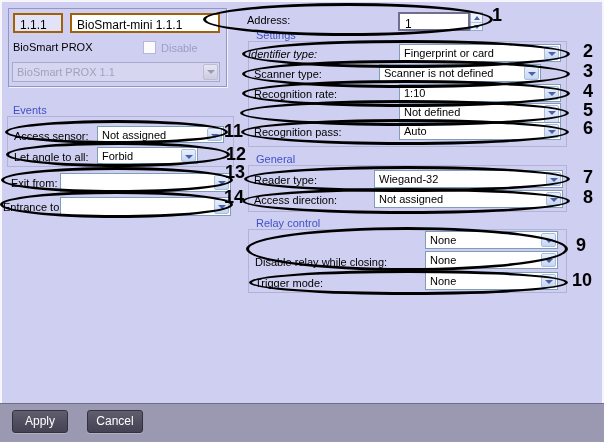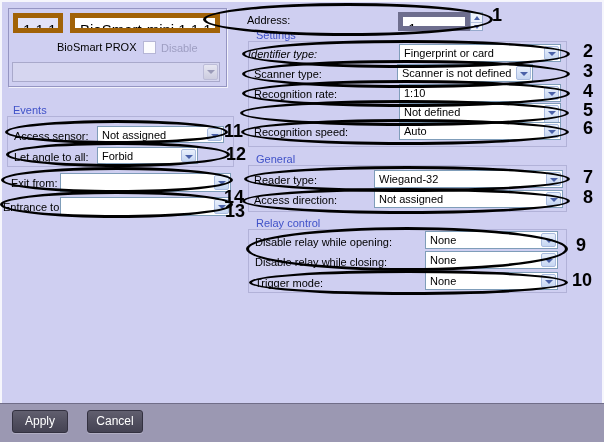--- a/index.html
+++ b/index.html
@@ -2,21 +2,21 @@
 <html><head>
 <meta charset="utf-8">
 <style>
   html,body{margin:0;padding:0;}
   body{font-family:"Liberation Sans","DejaVu Sans",sans-serif;}
   .page{position:relative;width:604px;height:442px;background:#cfcff1;overflow:hidden;}
   .lbl{position:absolute;font-size:11px;color:#000;white-space:nowrap;line-height:13px;}
   .gtitle{position:absolute;font-size:11px;color:#3f51c8;white-space:nowrap;line-height:13px;}
   .gbox{position:absolute;border:1px solid #b2b2d8;box-sizing:border-box;}
   .panel{position:absolute;border:1px solid #9595c2;box-shadow:1px 1px 0 #f2f2fb;box-sizing:border-box;}
-  .tfield{position:absolute;background:#fff;border:5px solid #a16207;font-size:15px;color:#000;
+  .tfield{position:absolute;background:#fff;border:2px solid #a16207;font-size:12px;color:#000;
           padding:3px 0 0 5px;box-sizing:border-box;white-space:nowrap;overflow:hidden;}
   .tfield.tinted{background:#e3e3f7;}
   .combo{position:absolute;background:#fff;border:1px solid #7f9db9;box-sizing:border-box;}
   .combo .val{position:absolute;left:4px;top:2px;font-size:11px;color:#000;white-space:nowrap;}
   .combo .btn{position:absolute;right:1px;top:1px;bottom:1px;width:15px;
               background:linear-gradient(180deg,#e9f0fc 0%,#c6d6f2 100%);
               border:1px solid #a9bbdf;border-radius:2px;box-sizing:border-box;}
   .combo .btn::after{content:"";position:absolute;left:3px;top:5px;width:0;height:0;
               border-left:4px solid transparent;border-right:4px solid transparent;
               border-top:4px solid #4a61a8;}
@@ -47,61 +47,62 @@
 
 <div class="page">
 
   <div class="edge" style="left:0;top:0;width:604px;height:2px;"></div>
   <div class="edge" style="left:0;top:0;width:2px;height:403px;"></div>
   <div class="edge" style="left:602px;top:0;width:2px;height:403px;"></div>
 
   <div class="panel" style="left:8px;top:8px;width:219px;height:79px;"></div>
   <div class="tfield tinted" style="left:13px;top:13px;width:50px;height:20px;">1.1.1</div>
   <div class="tfield" style="left:70px;top:13px;width:150px;height:20px;">BioSmart-mini 1.1.1</div>
-  <div class="lbl" style="left:13px;top:41px;margin-left:44px;">BioSmart PROX</div>
+  <div class="lbl" style="left:13px;top:41px;">BioSmart PROX</div>
   <div class="chk" style="left:143px;top:41px;"></div>
   <div class="lbl" style="left:161px;top:42px;color:#9e9ec2;">Disable</div>
   <div class="combo disabled" style="left:12px;top:62px;width:208px;height:20px;">
+    <span class="val" style="top:3px;">BioSmart PROX 1.1</span>
     <span class="btn"></span>
   </div>
 
   <div class="lbl" style="left:247px;top:14px;">Address:</div>
   <div class="tfield" style="left:398px;top:12px;width:72px;height:19px;border-color:#6e6e8e;">1</div>
   <div class="spin" style="left:470px;top:12px;height:19px;">
     <span class="up"></span>
     <span class="dn"></span>
   </div>
 
   <div class="gbox" style="left:248px;top:41px;width:319px;height:106px;"></div>
   <div class="gtitle" style="left:256px;top:29px;">Settings</div>
 
   <div class="lbl" style="left:248px;top:48px;font-style:italic;">Identifier type:</div>
   <div class="combo" style="left:399px;top:44px;width:162px;height:18px;">
     <span class="val">Fingerprint or card</span>
     <span class="btn"></span>
   </div>
 
   <div class="lbl" style="left:254px;top:68px;">Scanner type:</div>
-  <div class="combo" style="left:397px;top:64px;width:136px;height:18px;">
+  <div class="combo" style="left:379px;top:64px;width:162px;height:18px;">
     <span class="val">Scanner is not defined</span>
     <span class="btn"></span>
   </div>
 
   <div class="lbl" style="left:254px;top:88px;">Recognition rate:</div>
   <div class="combo" style="left:399px;top:84px;width:162px;height:18px;">
     <span class="val">1:10</span>
     <span class="btn"></span>
   </div>
 
   <div class="combo" style="left:399px;top:103px;width:162px;height:30px;">
     <span class="val">Not defined</span>
     <span class="btn"></span>
   </div>
 
-  <div class="lbl" style="left:254px;top:126px;">Recognition speed:</div>
+  <div class="lbl" style="left:254px;top:126px;">Recognition pass:</div>
   <div class="combo" style="left:399px;top:122px;width:162px;height:18px;">
     <span class="val">Auto</span>
     <span class="btn"></span>
   </div>
 
   <div class="gbox" style="left:248px;top:165px;width:319px;height:47px;"></div>
   <div class="gtitle" style="left:256px;top:153px;">General</div>
 
   <div class="lbl" style="left:254px;top:174px;">Reader type:</div>
   <div class="combo" style="left:374px;top:170px;width:189px;height:18px;">
@@ -111,21 +112,20 @@
 
   <div class="lbl" style="left:254px;top:194px;">Access direction:</div>
   <div class="combo" style="left:374px;top:190px;width:189px;height:18px;">
     <span class="val">Not assigned</span>
     <span class="btn"></span>
   </div>
 
   <div class="gbox" style="left:248px;top:229px;width:319px;height:64px;"></div>
   <div class="gtitle" style="left:256px;top:217px;">Relay control</div>
 
-  <div class="lbl" style="left:255px;top:236px;">Disable relay while opening:</div>
   <div class="combo" style="left:425px;top:231px;width:133px;height:18px;">
     <span class="val">None</span>
     <span class="btn"></span>
   </div>
 
   <div class="lbl" style="left:255px;top:256px;">Disable relay while closing:</div>
   <div class="combo" style="left:425px;top:251px;width:133px;height:18px;">
     <span class="val">None</span>
     <span class="btn"></span>
   </div>
@@ -187,16 +187,16 @@
   <div class="num" style="left:583px;top:62px;">3</div>
   <div class="num" style="left:583px;top:82px;">4</div>
   <div class="num" style="left:583px;top:101px;">5</div>
   <div class="num" style="left:583px;top:119px;">6</div>
   <div class="num" style="left:583px;top:168px;">7</div>
   <div class="num" style="left:583px;top:188px;">8</div>
   <div class="num" style="left:576px;top:236px;">9</div>
   <div class="num" style="left:572px;top:271px;">10</div>
   <div class="num" style="left:224px;top:122px;">11</div>
   <div class="num" style="left:226px;top:145px;">12</div>
-  <div class="num" style="left:225px;top:163px;margin-top:39px;">13</div>
+  <div class="num" style="left:225px;top:163px;">13</div>
   <div class="num" style="left:224px;top:188px;">14</div>
 
 </div>
 
 </body></html>

